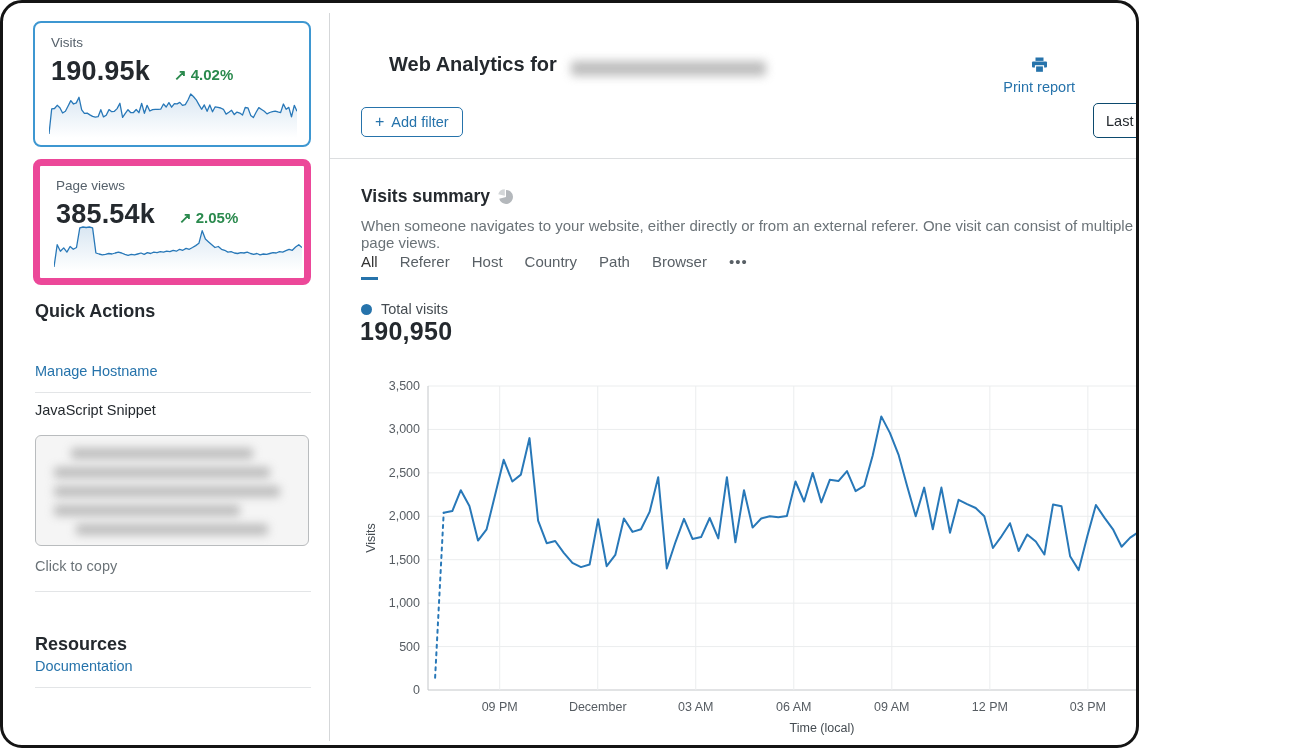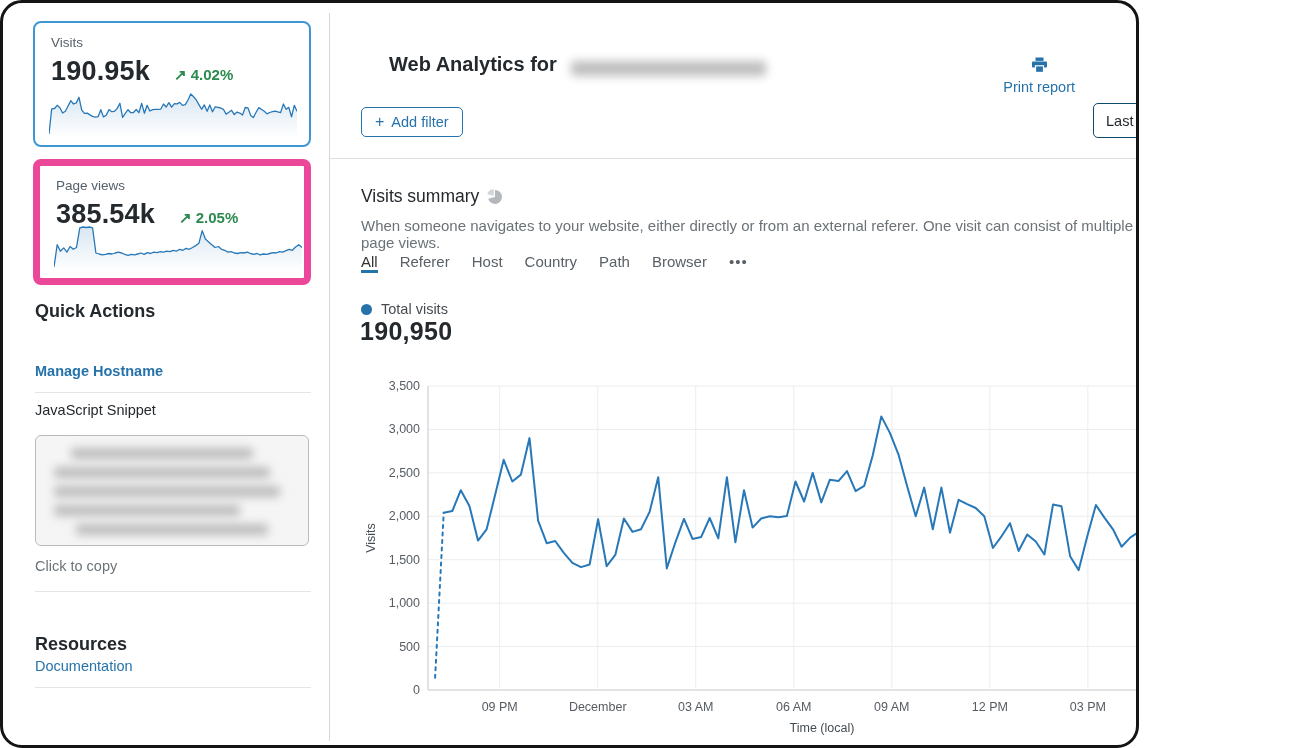--- a/index.html
+++ b/index.html
@@ -24,24 +24,24 @@
   .blurbar{height:11px;background:#a3a3a3;border-radius:3px;filter:blur(5px);opacity:.7;margin-bottom:8px;}
   
   .vline{position:absolute;left:326px;top:10px;width:1px;height:728px;background:#d5d7d9;}
   .main-title{position:absolute;left:338px;top:50px;font-size:20px;font-weight:bold;color:#24292e;display:flex;align-items:flex-end;margin-left:48px;}
   .redacted{display:inline-block;width:195px;height:15px;background:#aeaeae;border-radius:3px;filter:blur(5px);opacity:.8;margin-left:14px;}
   .print{position:absolute;top:54px;right:61px;display:flex;align-items:center;gap:6px;font-size:14.5px;color:#2673ab;cursor:pointer;flex-direction:column;}
   .btn-outline{position:absolute;left:358px;top:104px;height:30px;display:flex;align-items:center;gap:7px;padding:0 13px;border:1px solid #2673ab;border-radius:5px;color:#2673ab;font-size:14.5px;background:#fff;cursor:pointer;}
   .select{position:absolute;left:1090px;top:100px;width:153px;height:35px;box-sizing:border-box;border:1px solid #0c4a6e;border-radius:5px;background:#fff;display:flex;align-items:center;justify-content:space-between;padding:0 12px;font-size:14.5px;color:#24292e;cursor:pointer;}
   .caret{font-size:9px;color:#6b7176;}
   .hr-main{position:absolute;left:327px;top:155px;width:963px;height:1px;background:#dcdee0;}
-  .sum-title{position:absolute;left:358px;top:183px;font-size:17.5px;font-weight:normal;color:#24292e;display:flex;align-items:center;gap:8px;}
+  .sum-title{position:absolute;left:358px;top:183px;font-size:17.5px;font-weight:bold;color:#24292e;display:flex;align-items:center;gap:8px;}
   .sum-desc{position:absolute;left:358px;top:214px;font-size:15px;color:#6b7378;}
   .tabs{position:absolute;left:358px;top:250px;display:flex;gap:22px;font-size:15px;color:#596066;}
-  .tab{cursor:pointer;}
+  .tab{cursor:pointer;padding-bottom:7px;}
   .tab.active{color:#333;border-bottom:3px solid #2673ab;}
   .tab.more{letter-spacing:1px;color:#596066;}
   .legend{position:absolute;left:358px;top:298px;display:flex;align-items:center;gap:9px;font-size:14.5px;color:#454c52;}
   .legend-dot{width:11px;height:11px;border-radius:50%;background:#2673ab;}
   .total{position:absolute;left:357px;top:314px;font-size:25px;font-weight:bold;color:#24292e;letter-spacing:.3px;}
   
   .tick{font-family:"Liberation Sans",sans-serif;font-size:12.5px;fill:#565c62;}
   .axt{font-family:"Liberation Sans",sans-serif;font-size:12.5px;fill:#454c52;}
 </style>
 </head>
@@ -79,21 +79,21 @@
             <stop offset="0%" stop-color="rgba(44,120,184,0.18)"></stop>
             <stop offset="100%" stop-color="rgba(44,120,184,0)"></stop>
           </linearGradient>
         </defs>
         <path d="M0.0,46.0 L3.2,23.7 L6.4,30.2 L9.7,26.9 L12.9,31.1 L16.1,25.5 L19.3,28.3 L22.5,26.5 L25.8,6.9 L29.0,6.0 L32.2,6.5 L35.4,6.0 L38.6,6.9 L41.9,32.0 L45.1,33.0 L48.3,33.9 L51.5,33.4 L54.8,32.5 L58.0,33.0 L61.2,32.0 L64.4,31.1 L67.6,32.0 L70.9,33.4 L74.1,34.4 L77.3,33.4 L80.5,33.9 L83.7,33.0 L87.0,32.0 L90.2,33.4 L93.4,31.6 L96.6,32.5 L99.8,31.1 L103.1,31.6 L106.3,30.7 L109.5,31.1 L112.7,30.2 L115.9,30.7 L119.2,29.3 L122.4,30.2 L125.6,28.3 L128.8,29.3 L132.1,27.4 L135.3,28.3 L138.5,26.5 L141.7,24.6 L144.9,22.3 L148.2,9.7 L151.4,18.1 L154.6,20.9 L157.8,23.7 L161.0,26.5 L164.3,25.5 L167.5,28.3 L170.7,29.3 L173.9,31.1 L177.1,30.7 L180.4,32.0 L183.6,32.5 L186.8,31.6 L190.0,32.0 L193.2,31.1 L196.5,32.5 L199.7,33.4 L202.9,32.5 L206.1,33.9 L209.4,33.0 L212.6,33.4 L215.8,32.5 L219.0,31.6 L222.2,32.0 L225.5,30.7 L228.7,31.1 L231.9,29.7 L235.1,28.3 L238.3,29.3 L241.6,26.0 L244.8,23.7 L248.0,26.5 L248,50 L0,50 Z" fill="url(#sg1)" stroke="none"></path>
         <path d="M0.0,46.0 L3.2,23.7 L6.4,30.2 L9.7,26.9 L12.9,31.1 L16.1,25.5 L19.3,28.3 L22.5,26.5 L25.8,6.9 L29.0,6.0 L32.2,6.5 L35.4,6.0 L38.6,6.9 L41.9,32.0 L45.1,33.0 L48.3,33.9 L51.5,33.4 L54.8,32.5 L58.0,33.0 L61.2,32.0 L64.4,31.1 L67.6,32.0 L70.9,33.4 L74.1,34.4 L77.3,33.4 L80.5,33.9 L83.7,33.0 L87.0,32.0 L90.2,33.4 L93.4,31.6 L96.6,32.5 L99.8,31.1 L103.1,31.6 L106.3,30.7 L109.5,31.1 L112.7,30.2 L115.9,30.7 L119.2,29.3 L122.4,30.2 L125.6,28.3 L128.8,29.3 L132.1,27.4 L135.3,28.3 L138.5,26.5 L141.7,24.6 L144.9,22.3 L148.2,9.7 L151.4,18.1 L154.6,20.9 L157.8,23.7 L161.0,26.5 L164.3,25.5 L167.5,28.3 L170.7,29.3 L173.9,31.1 L177.1,30.7 L180.4,32.0 L183.6,32.5 L186.8,31.6 L190.0,32.0 L193.2,31.1 L196.5,32.5 L199.7,33.4 L202.9,32.5 L206.1,33.9 L209.4,33.0 L212.6,33.4 L215.8,32.5 L219.0,31.6 L222.2,32.0 L225.5,30.7 L228.7,31.1 L231.9,29.7 L235.1,28.3 L238.3,29.3 L241.6,26.0 L244.8,23.7 L248.0,26.5" fill="none" stroke="#2878b8" stroke-width="1.3" stroke-linejoin="round"></path>
       </svg>
   </div>
 
   <div class="side-h2" style="top:298px;">Quick Actions</div>
-  <a class="side-link" style="top:360px;font-weight:bold;">Manage Hostname</a>
+  <a class="side-link" style="top:360px;">Manage Hostname</a>
   <div class="hr" style="top:389px;"></div>
   <div class="side-text" style="top:399px;">JavaScript Snippet</div>
 
   <div class="codebox">
     <div class="blurbar" style="width:72%;margin-left:10%;"></div>
     <div class="blurbar" style="width:86%;margin-left:3%;"></div>
     <div class="blurbar" style="width:90%;margin-left:3%;"></div>
     <div class="blurbar" style="width:74%;margin-left:3%;"></div>
     <div class="blurbar" style="width:76%;margin-left:12%;"></div>
   </div>

